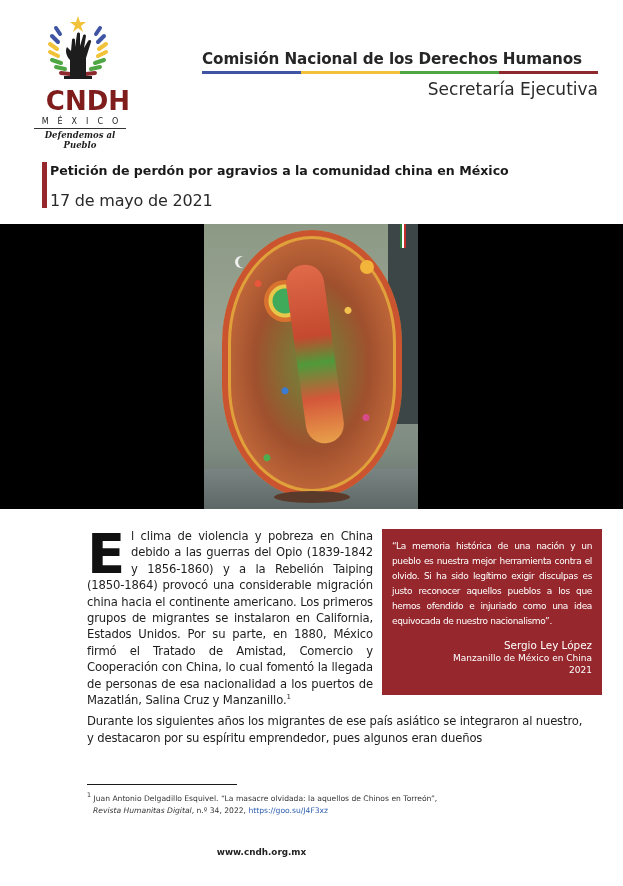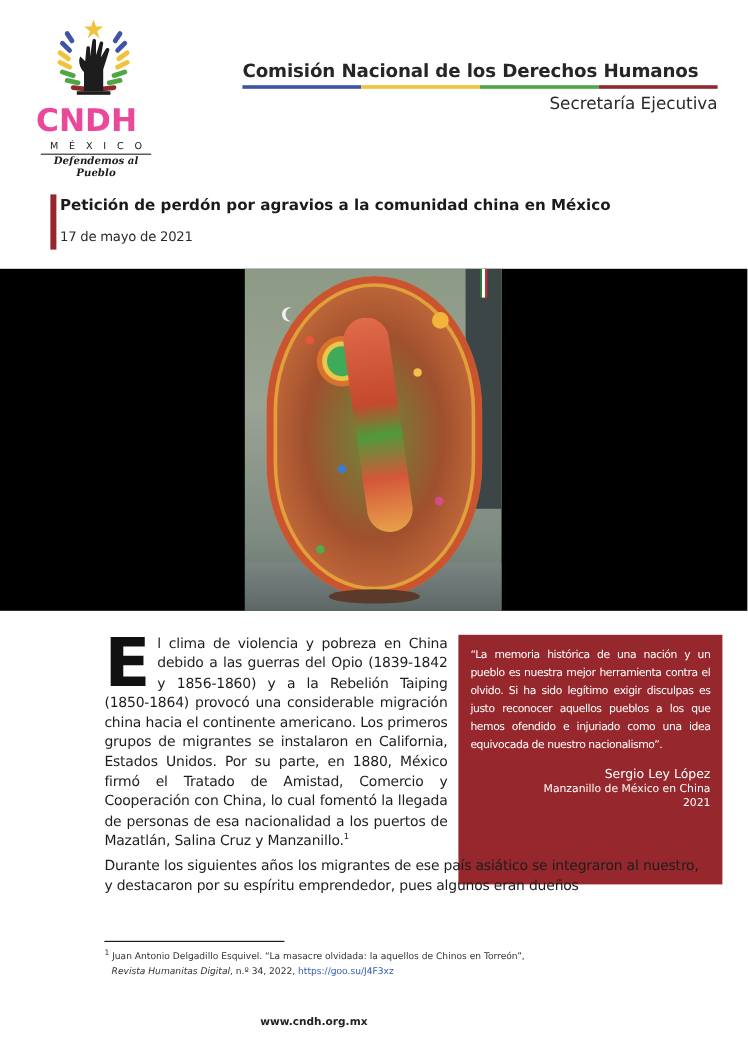--- a/index.html
+++ b/index.html
@@ -2,39 +2,39 @@
 <html><head>
   <meta charset="utf-8">
   <style>
     * { box-sizing: border-box; margin: 0; padding: 0; }
     html, body { width: 623px; height: 886px; background: #ffffff; overflow: hidden; }
     body { position: relative; font-family: "DejaVu Sans", sans-serif; color: #1a1a1a; }
 
     
     .logo { position: absolute; left: 22px; top: 10px; width: 110px; height: 130px; }
     .logo svg { position: absolute; left: 20px; top: 4px; }
-    .logo-cndh { position: absolute; left: 8px; top: 78px; width: 100px; text-align: left;
-      font-family: "DejaVu Sans", sans-serif; font-weight: bold; font-size: 26px; letter-spacing: 0px; color: #ec4899; line-height: 1; }
+    .logo-cndh { position: absolute; left: 8px; top: 78px; width: 100px; text-align: right;
+      font-family: "DejaVu Sans", sans-serif; font-weight: bold; font-size: 26px; letter-spacing: 0px; color: #7f1d1d; line-height: 1; }
     .logo-mexico { position: absolute; left: 10px; top: 107px; width: 96px; text-align: center;
       font-size: 8px; letter-spacing: 9px; color: #1d1d1d; padding-left: 9px; }
     .logo-rule { position: absolute; left: 12px; top: 118px; width: 92px; height: 1px; background: #333; }
     .logo-slogan { position: absolute; left: 6px; top: 120px; width: 104px; text-align: center;
       font-family: "DejaVu Serif", serif; font-style: italic; font-weight: bold; font-size: 8.5px; color: #1d1d1d; }
 
     
     .org-title { position: absolute; left: 202px; top: 50px; font-family: "DejaVu Sans", sans-serif;
       font-weight: bold; font-size: 15.2px; color: #262626; white-space: nowrap; letter-spacing: -0.1px; }
     .org-rule { position: absolute; left: 202px; top: 71px; width: 396px; height: 3px; display: flex; }
     .org-rule span { flex: 1; height: 3px; }
-    .org-sub { position: absolute; right: 25px; top: 79px; font-size: 14px; color: #2a2a2a; white-space: nowrap; }
+    .org-sub { position: absolute; right: 25px; top: 79px; font-size: 17px; color: #2a2a2a; white-space: nowrap; }
 
     
     .title-bar { position: absolute; left: 42px; top: 162px; width: 5px; height: 46px; }
     .doc-title { position: absolute; left: 50px; top: 163px; font-weight: bold; font-size: 12.6px; color: #1a1a1a; white-space: nowrap; }
-    .doc-date { position: absolute; left: 50px; top: 191px; font-size: 11px; color: #2a2a2a; white-space: nowrap; letter-spacing: -0.2px; }
+    .doc-date { position: absolute; left: 50px; top: 191px; font-size: 16px; color: #2a2a2a; white-space: nowrap; letter-spacing: -0.2px; }
 
     
     .photo-band { position: absolute; left: 0; top: 224px; width: 623px; height: 285px; background: #000; }
     .photo { position: absolute; left: 204px; top: 0; width: 214px; height: 285px; overflow: hidden;
       background: linear-gradient(180deg, #8c9a85 0%, #9aa394 40%, #7d8a80 80%, #5f6a66 100%); }
     .photo .right-wall { position: absolute; right: 0; top: 0; width: 30px; height: 200px; background: #3c4646; }
     .photo .floor { position: absolute; left: 0; bottom: 0; width: 100%; height: 40px; background: linear-gradient(180deg,#7a8583,#5d6866); }
     .photo .tree { position: absolute; left: 18px; top: 6px; width: 180px; height: 268px; border-radius: 50% / 42%;
       background:
         radial-gradient(circle at 20% 20%, #e8563b 0 3px, transparent 4px),
@@ -58,21 +58,21 @@
     
     .body-col { position: absolute; left: 87px; top: 528px; width: 286px; font-size: 11.6px; line-height: 16.4px;
       color: #1d1d1d; text-align: justify; letter-spacing: -0.15px; }
     .dropcap { float: left; font-weight: bold; font-size: 56px; line-height: 46px; height: 46px; margin: 3px 6px 0 0;
       color: #111; font-family: "DejaVu Sans", sans-serif; }
     .fn-ref { font-size: 7px; vertical-align: super; line-height: 0; }
     .body-wide { position: absolute; left: 87px; top: 713px; width: 500px; font-size: 11.6px; line-height: 17px;
       color: #1d1d1d; letter-spacing: -0.15px; }
 
     
-    .quote-box { position: absolute; left: 382px; top: 529px; width: 220px; height: 208px; padding: 10px 10px 0 10px; }
+    .quote-box { position: absolute; left: 382px; top: 529px; width: 220px; height: 166px; padding: 10px 10px 0 10px; }
     .quote-text { font-size: 9px; line-height: 15px; color: #ffffff; text-align: justify; letter-spacing: -0.35px; }
     .quote-author { margin-top: 10px; text-align: right; font-size: 10.4px; color: #ffffff; line-height: 13px; }
     .quote-role { text-align: right; font-size: 9px; color: #ffffff; line-height: 12px; }
     .quote-year { text-align: right; font-size: 9px; color: #ffffff; line-height: 12px; }
 
     
     .fn-rule { position: absolute; left: 87px; top: 784px; width: 150px; height: 1px; background: #1a1a1a; }
     .footnote { position: absolute; left: 87px; top: 789px; width: 440px; font-size: 7.6px; line-height: 12px; color: #333; white-space: nowrap; }
     .footnote .line2 { padding-left: 6px; }
     .footnote .journal { font-style: italic; }

